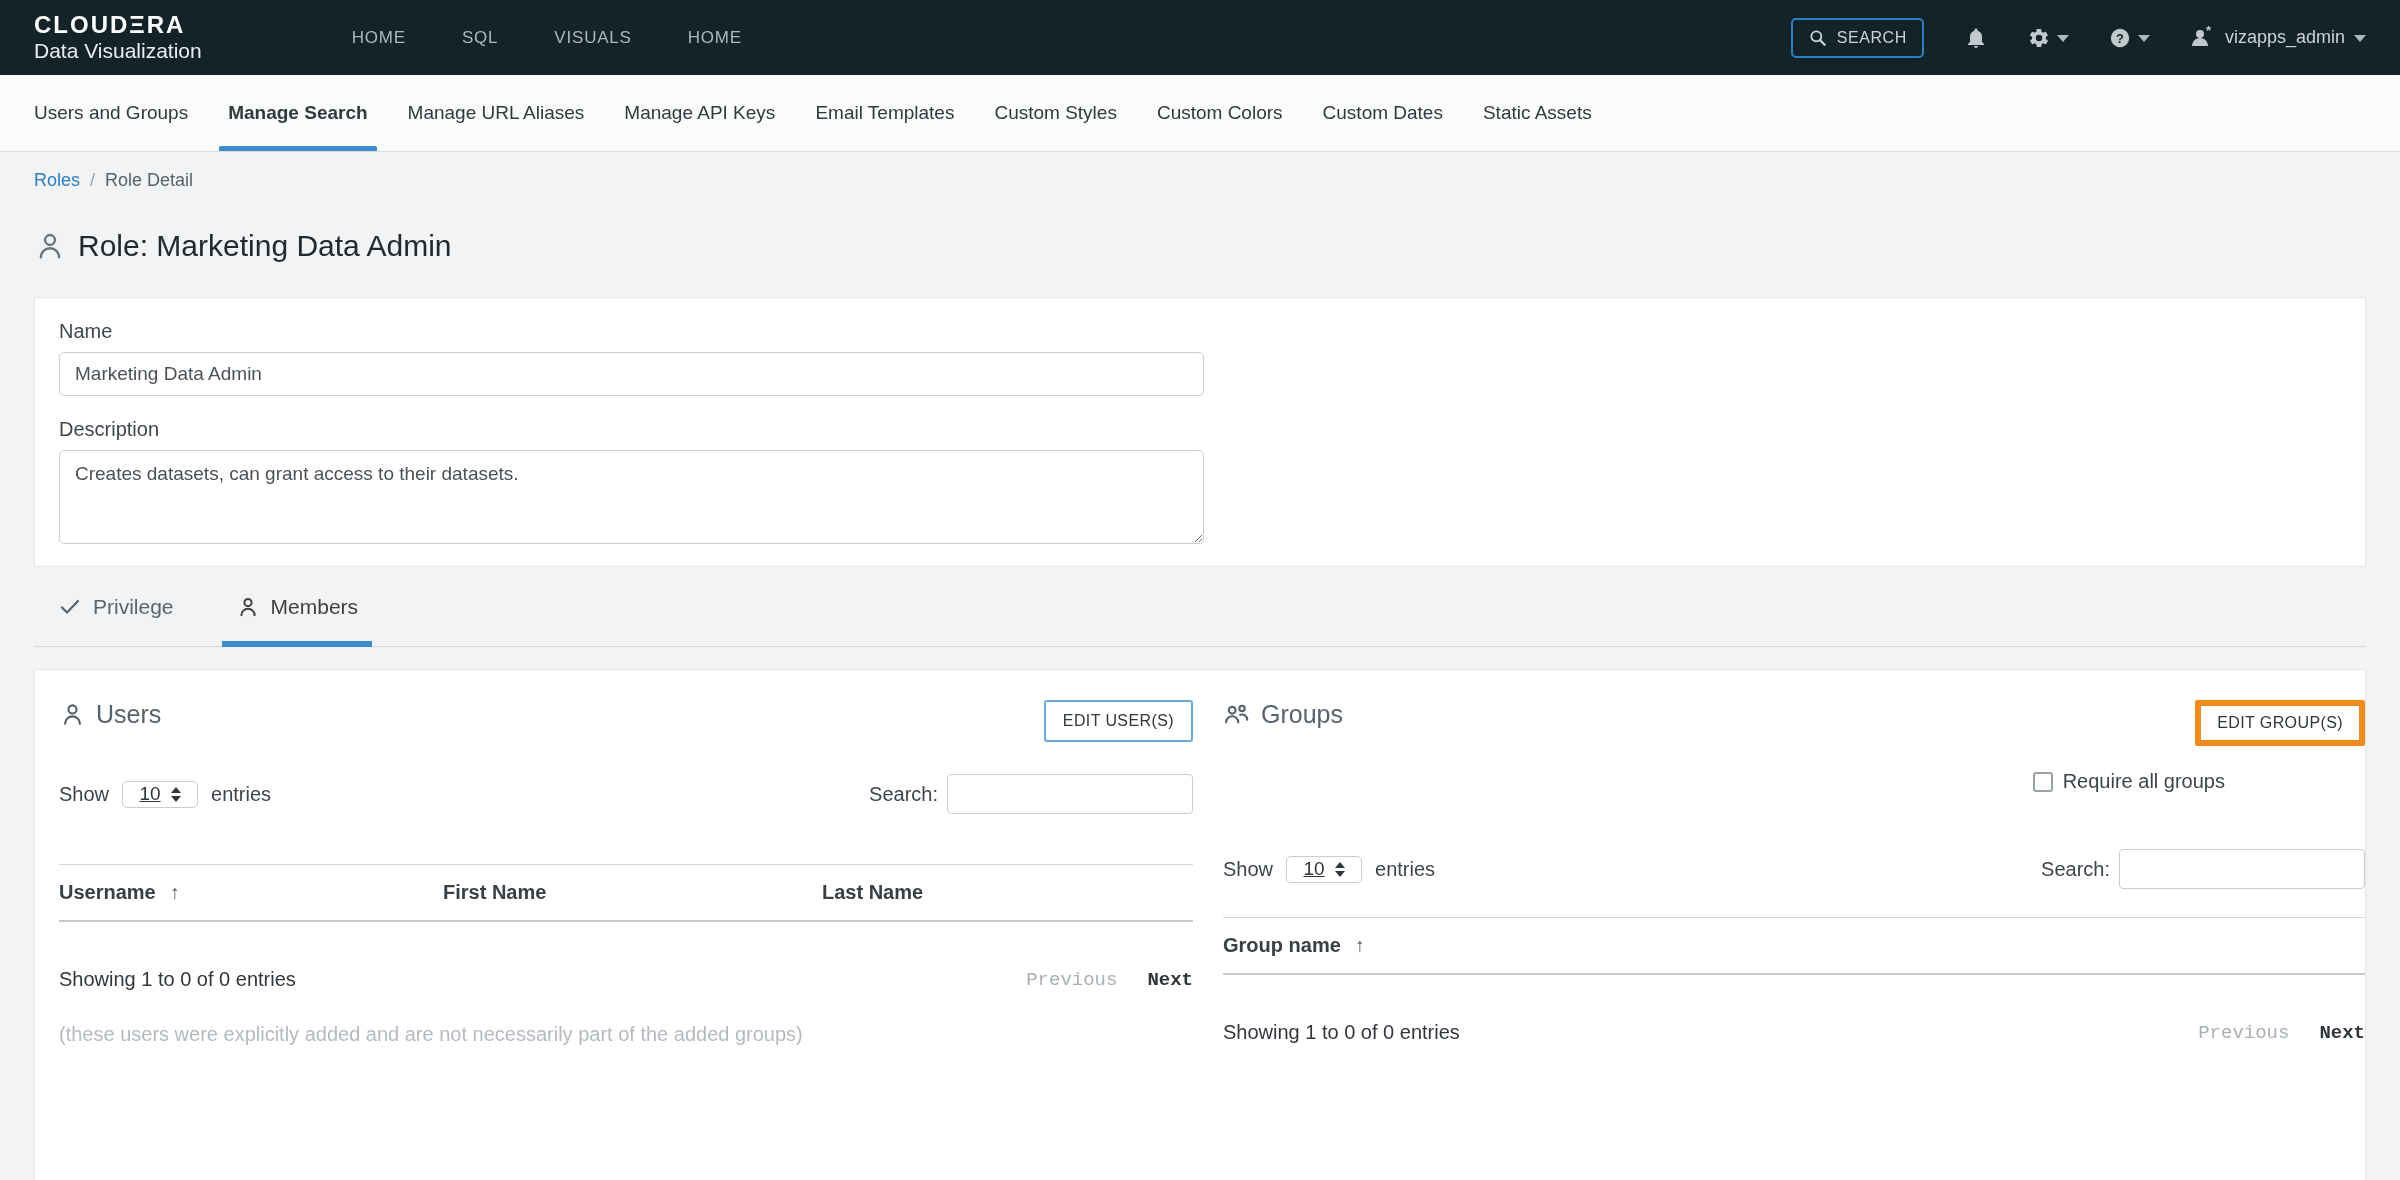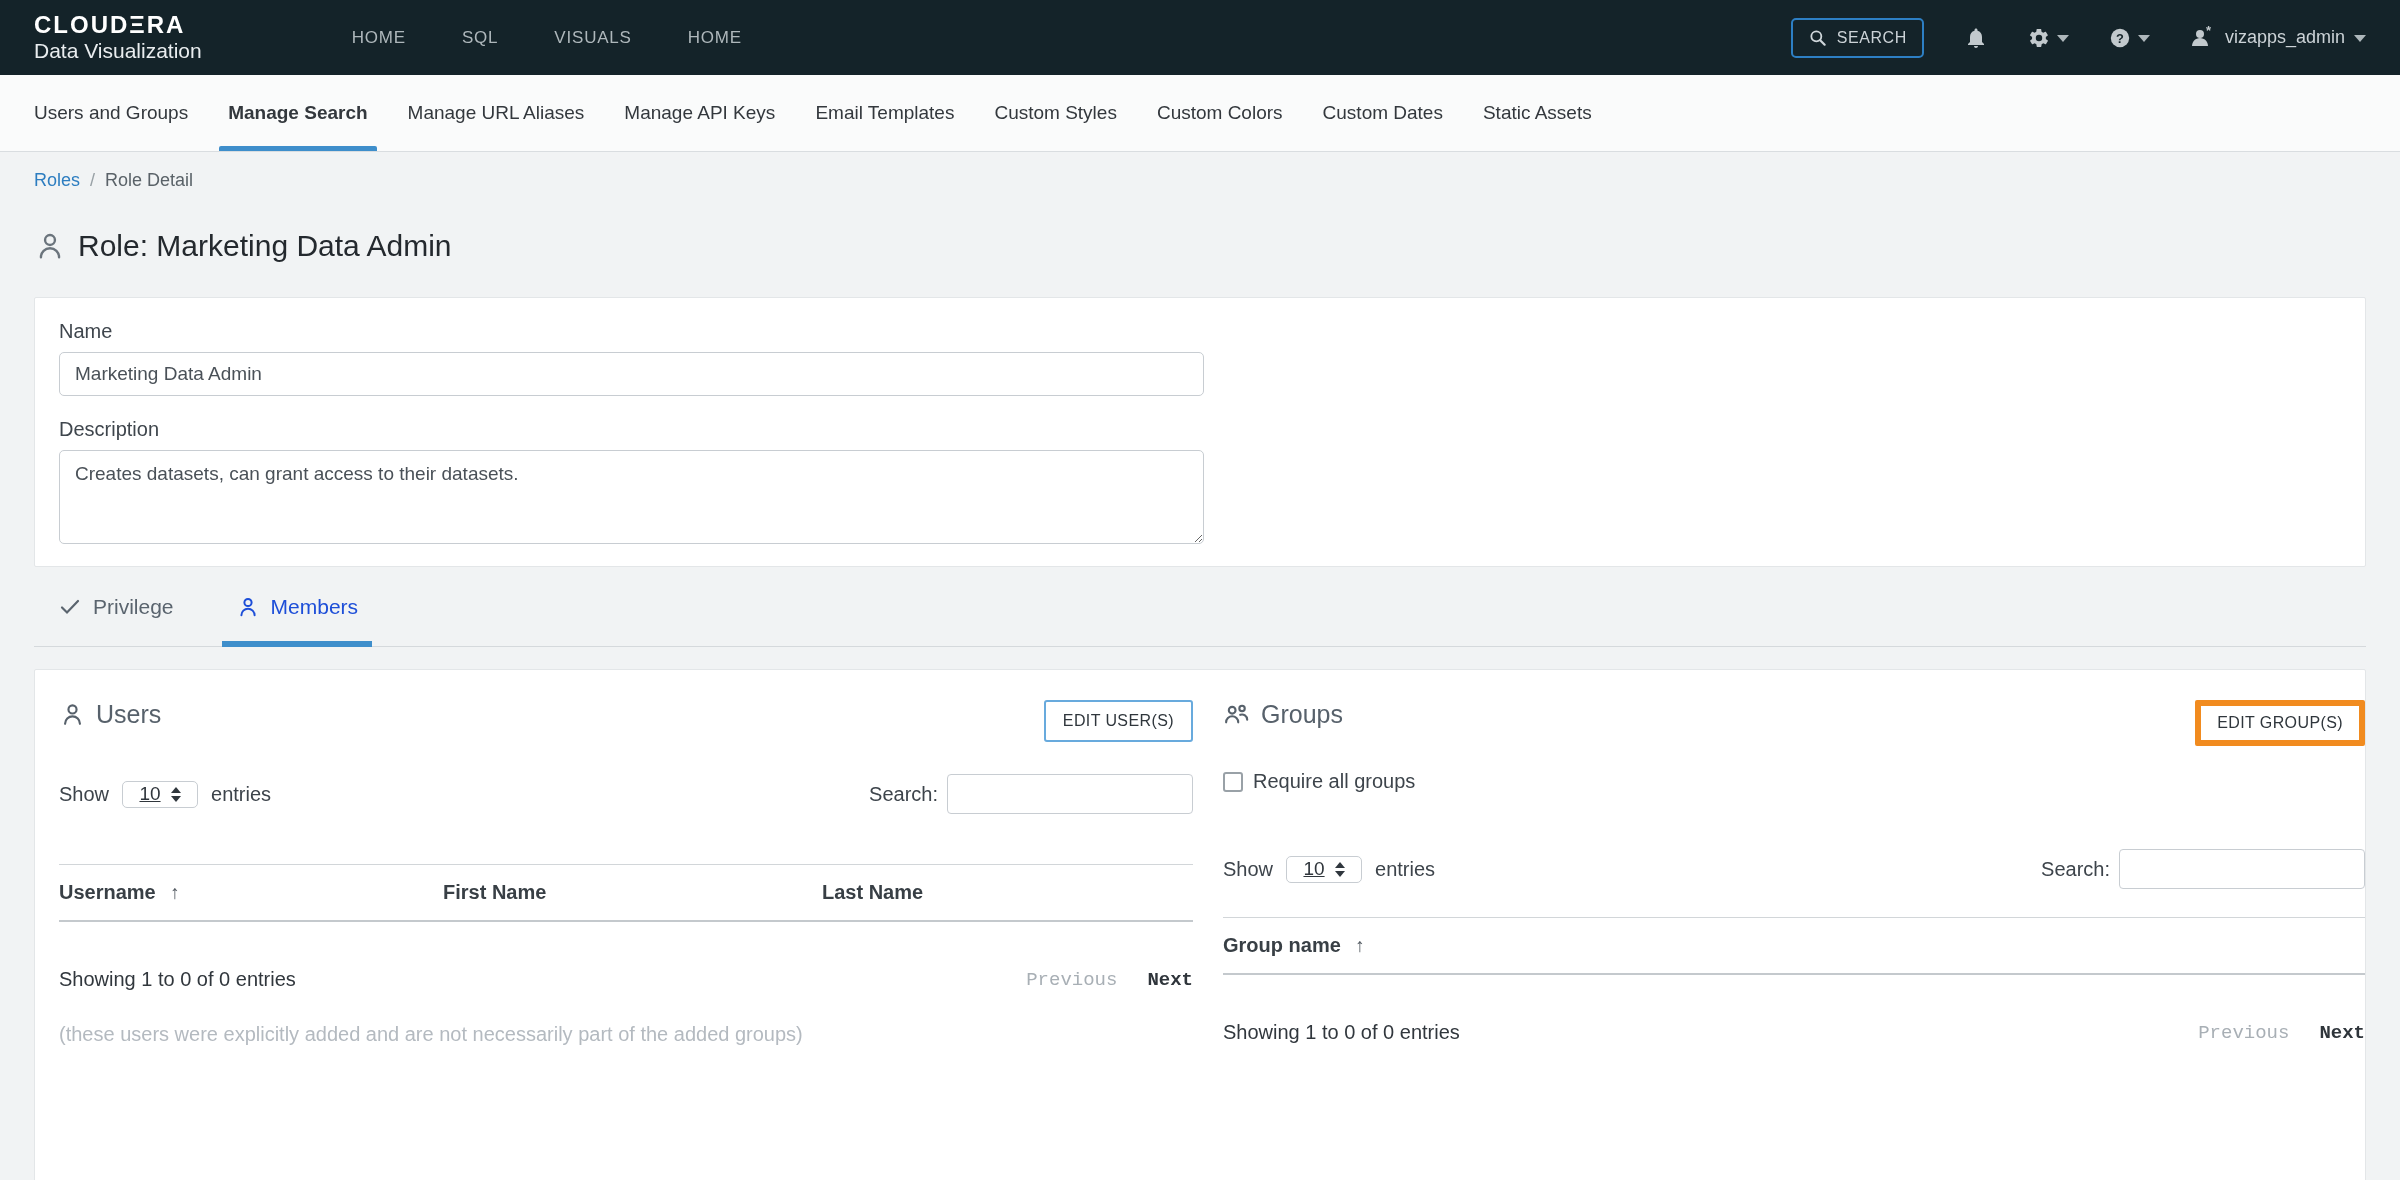--- a/index.html
+++ b/index.html
@@ -52,38 +52,38 @@
                padding:11px 15px; font-size:19px; color:#4a5158; font-family:inherit;
                resize:both; line-height:1.3; }
   .field + .field { margin-top:22px; }
 
   
   .detail-tabs { height:80px; border-bottom:1px solid #d5d9dc; display:flex; gap:62px;
                  padding-left:24px; align-items:center; }
   .dtab { display:flex; align-items:center; gap:11px; font-size:21px; cursor:pointer;
           height:100%; position:relative; }
   .dtab.privilege { color:#5a646e; }
-  .dtab.members { color:#1d4ed8; }
+  .dtab.members { color:#404040; }
   .dtab.members::after { content:""; position:absolute; left:-14px; right:-14px; bottom:-1px;
           height:6px; background:#3e8ecb; }
 
   
   .members-card { margin-top:22px; height:523px; display:flex; align-items:flex-start; }
   .panel { padding-top:30px; }
   .panel-users { width:1160px; padding-left:24px; padding-right:2px; }
   .panel-groups { flex:1; padding-left:28px; padding-right:0; }
 
   .panel-head { display:flex; justify-content:space-between; align-items:flex-start; }
   .section-title { display:flex; align-items:center; gap:10px; font-size:25px; color:#57616b; }
   .edit-btn { background:#fff; border:2px solid #68aadd; border-radius:3px; color:#2f363c;
               font-size:16px; letter-spacing:0.4px; padding:10px 17px; cursor:pointer;
               font-family:inherit; white-space:nowrap; }
   .edit-btn.hl { border:6px solid #f18b1f; border-radius:2px; padding:8px 16px; }
 
-  .require-row { margin-top:24px; display:flex; align-items:center;
+  .require-row { margin-top:24px; display:flex; justify-content:flex-end; align-items:center;
                  gap:10px; margin-right:140px; font-size:20px; color:#3d444b; }
   .checkbox { width:20px; height:20px; border:2px solid #99a1a7; border-radius:3px;
               background:#fff; cursor:pointer; }
 
   .controls-row { display:flex; justify-content:space-between; align-items:center; }
   .panel-users .controls-row { margin-top:32px; }
   .panel-groups .controls-row { margin-top:56px; }
   .show-entries { display:flex; align-items:center; gap:13px; font-size:20px; color:#3d444b; }
   .page-size { width:76px; height:27px; border:1px solid #c8cdd2; border-radius:5px; background:#fff;
                display:flex; align-items:center; justify-content:center; gap:10px;

